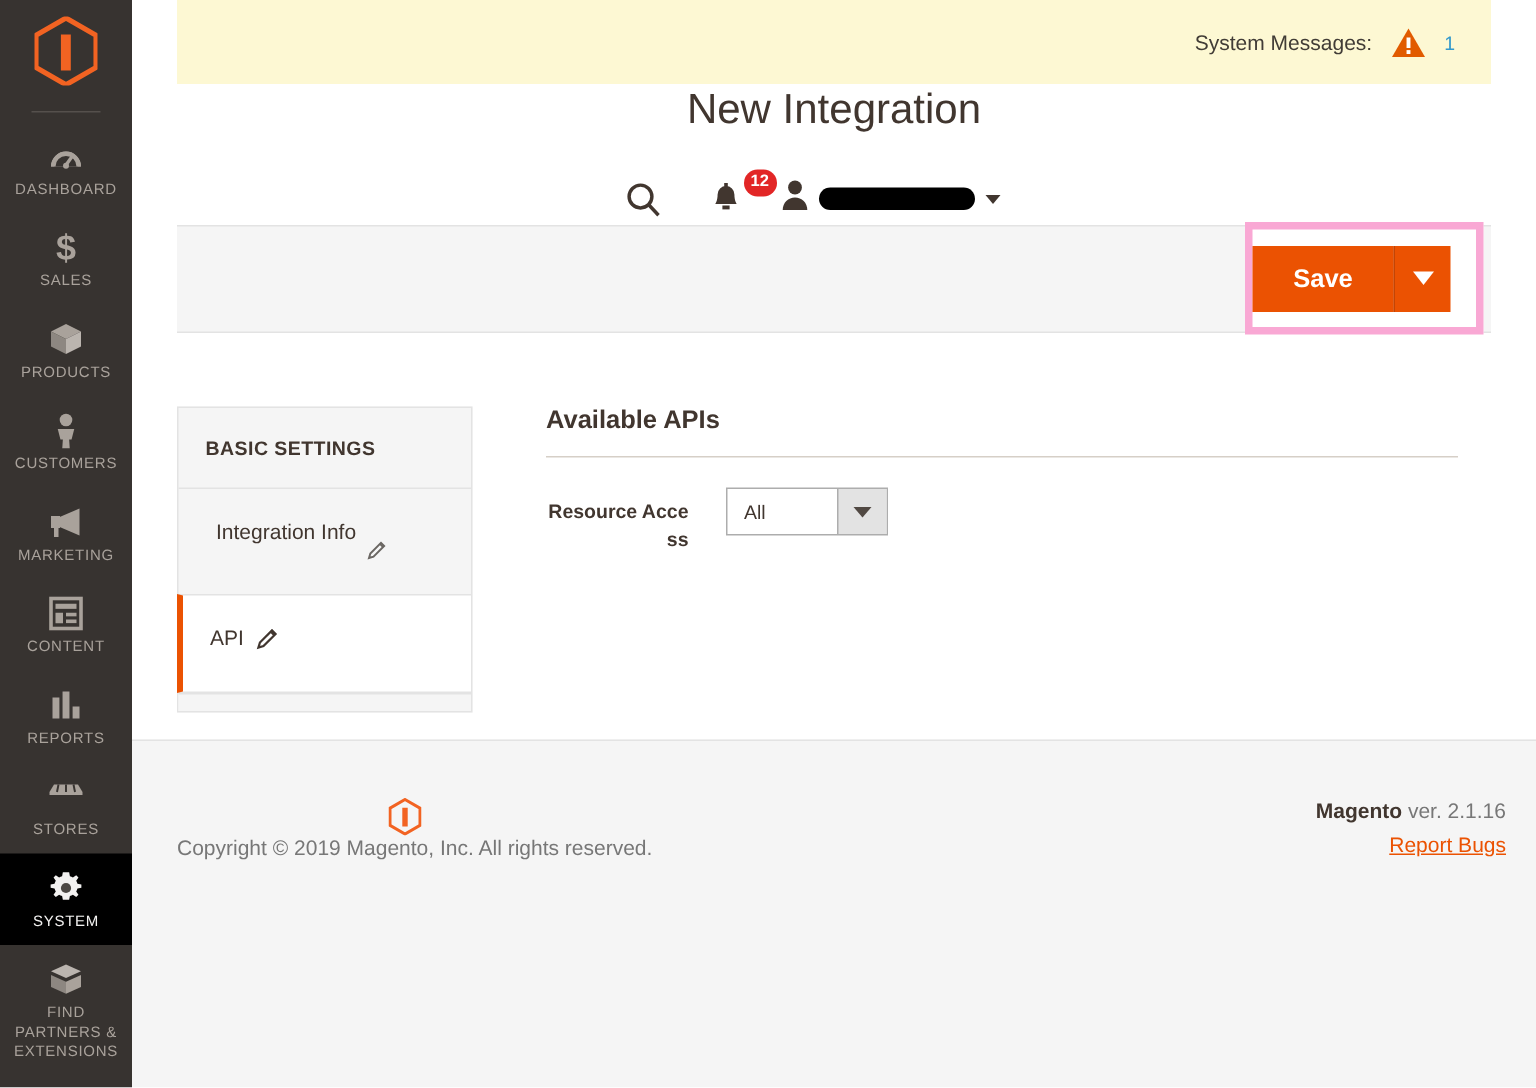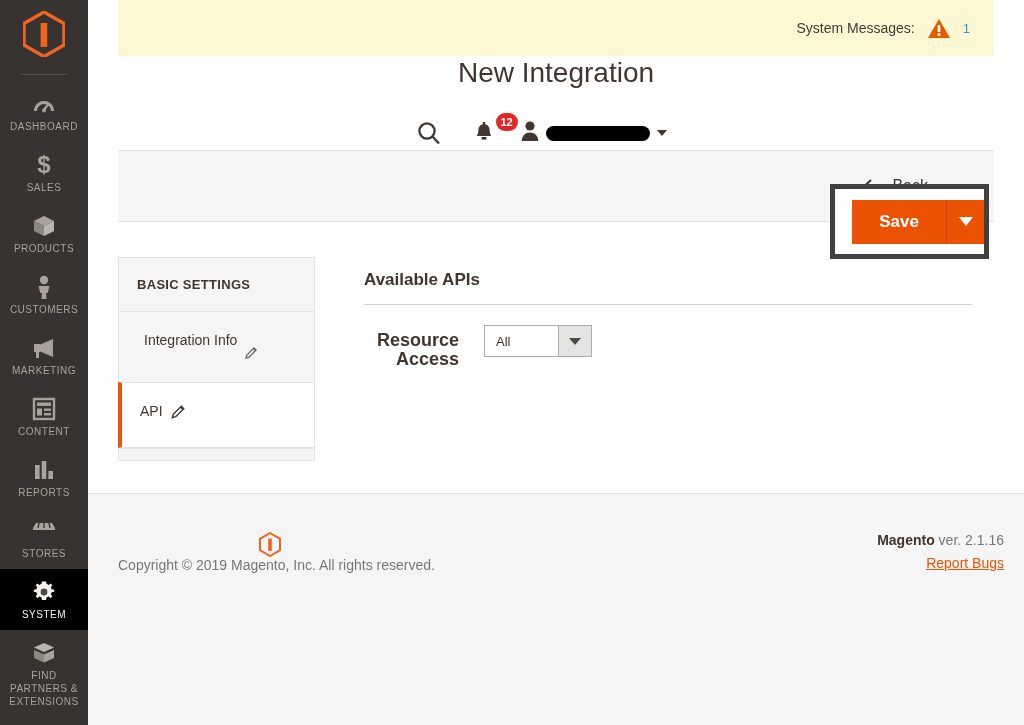--- a/index.html
+++ b/index.html
@@ -186,27 +186,26 @@
     margin-right: 36px;
   }
   .back-arrow { margin-right: 10px; display: block; }
 
   
   #save-highlight {
     position: absolute;
     left: 830px; top: 148px;
     width: 159px;
     height: 75px;
-    border: 5px solid #404040;
+    border: 5px solid #f9a8d4;
     background: #ffffff;
     display: flex;
     align-items: center;
-    justify-content: flex-end;
+    justify-content: flex-start;
     z-index: 5;
-    margin-top: 36px;
   }
   #save-split {
     display: flex;
     height: 44px;
     width: 132px;
   }
   #save-button {
     flex: 1;
     background: #eb5202;
     color: #ffffff;
@@ -242,21 +241,21 @@
     left: 118px; top: 222px;
     width: 876px;
     height: 271px;
     background: #ffffff;
     display: flex;
   }
 
   
   #tabs-panel {
     width: 197px;
-    margin-top: 35px;
+    margin-top: 49px;
     margin-left: 0;
     border: 1px solid #e3e3e3;
     background: #f5f5f5;
     align-self: flex-start;
   }
   #tabs-title {
     font-size: 13px;
     font-weight: bold;
     color: #41362f;
     letter-spacing: 0.3px;
@@ -308,21 +307,21 @@
     width: 608px;
   }
   .field-row {
     display: flex;
     align-items: flex-start;
     margin-top: 20px;
   }
   .field-label {
     width: 95px;
     text-align: right;
-    font-size: 18px;
+    font-size: 13px;
     font-weight: bold;
     color: #41362f;
     line-height: 19px;
     padding-top: 6px;
     margin-right: 25px;
     word-break: break-all;
   }
   .select-wrap {
     display: flex;
     width: 108px;

